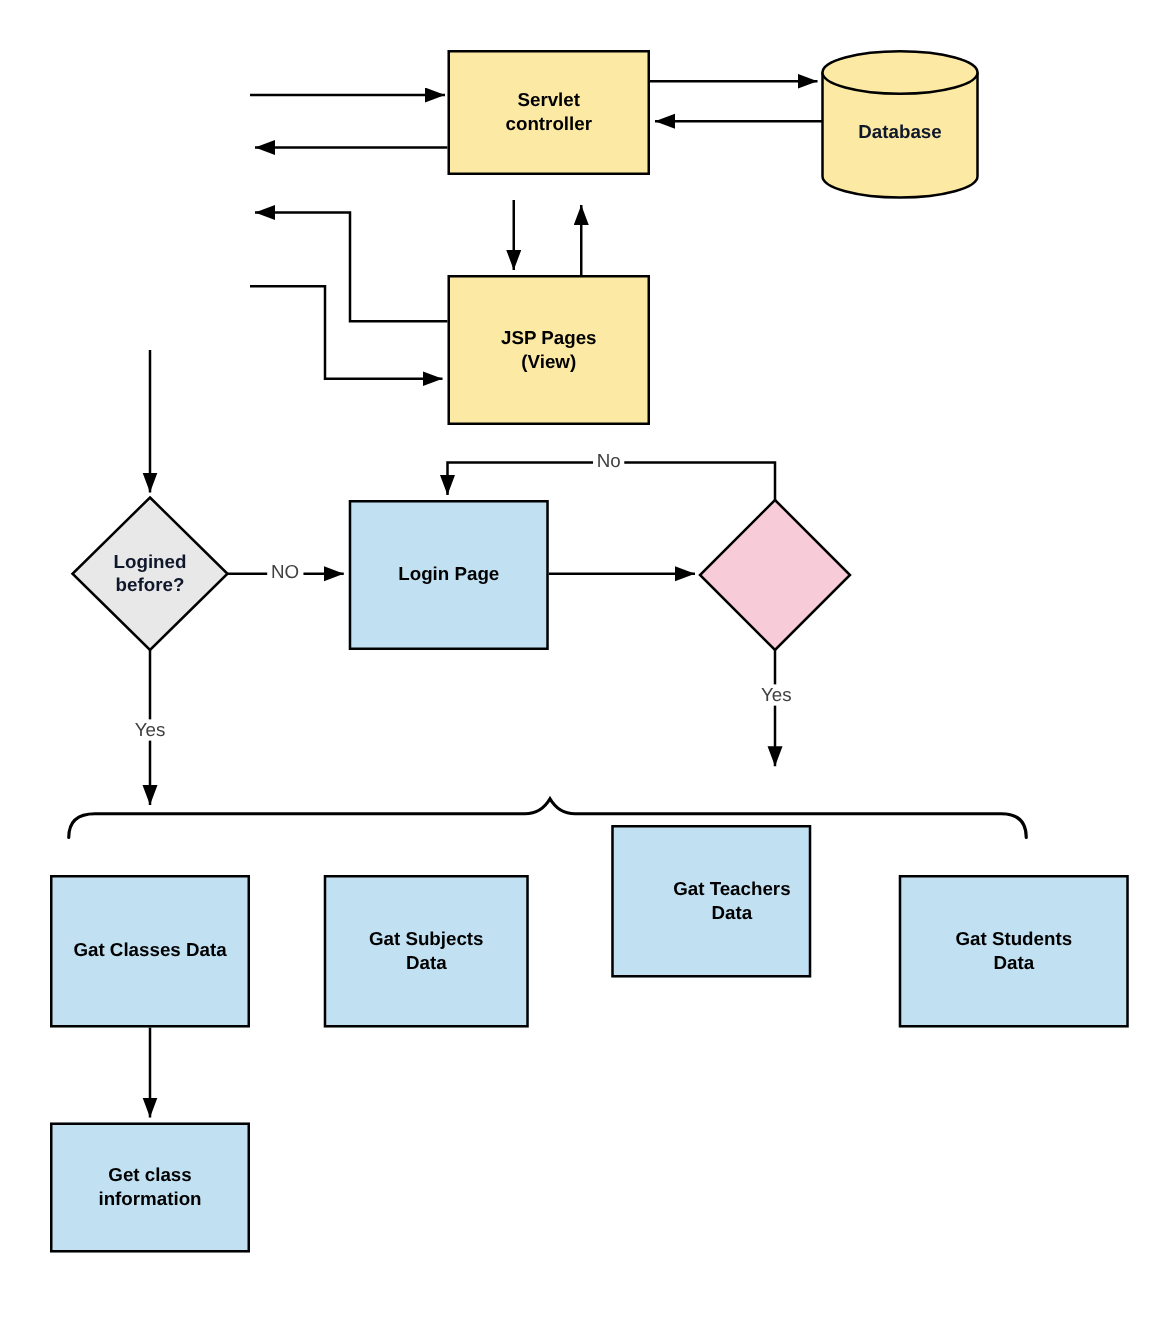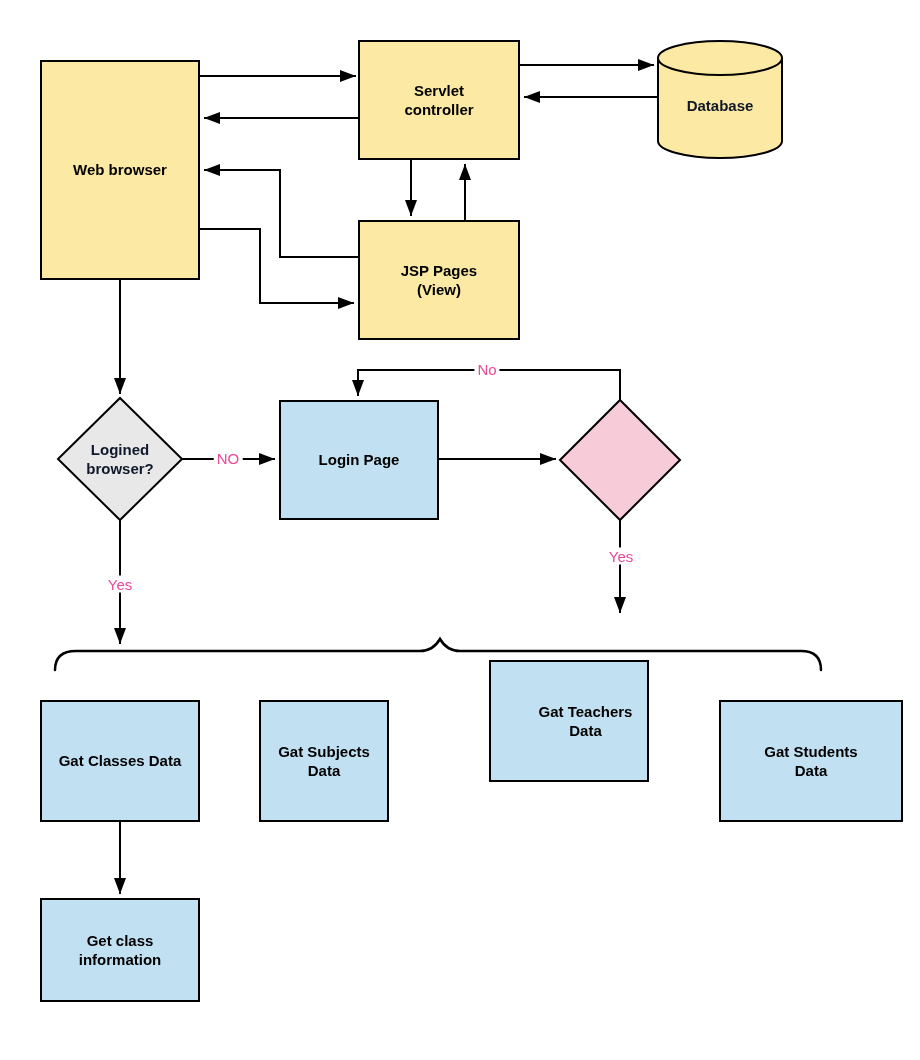--- a/index.html
+++ b/index.html
@@ -45,43 +45,42 @@
     z-index: 3;
     pointer-events: none;
   }
 
   .edge-label {
     position: absolute;
     transform: translate(-50%, -50%);
     background: #ffffff;
     padding: 0 3px;
     font-size: 15px;
-    color: #ec4899;
+    color: #404040;
     z-index: 3;
     white-space: nowrap;
   }
 </style>
 </head>
 <body>
 
 <div class="canvas">
 
-  <div class="node yellow" style="left:40px;  top:60px;  width:160px; height:220px;">Web browser</div>
 
-  <div class="node yellow" style="left:358px; top:40px;  width:162px; height:120px;">Servlet
+  <div class="node yellow" style="left:358px; top:40px;  width:162px; height:100px;">Servlet
 controller</div>
 
   <div class="node blue" style="left:279px; top:400px; width:160px; height:120px;">Login Page</div>
 
   <div class="node yellow" style="left:358px; top:220px; width:162px; height:120px;">JSP Pages
 (View)</div>
 
   <div class="node blue" style="left:40px;  top:700px; width:160px; height:122px;">Gat Classes Data</div>
 
-  <div class="node blue" style="left:259px; top:700px; width:130px; height:122px;">Gat Subjects
+  <div class="node blue" style="left:259px; top:700px; width:164px; height:122px;">Gat Subjects
 Data</div>
 
   <div class="node blue" style="left:489px; top:660px; width:160px; height:122px;padding-left:33px;">Gat Teachers
 Data</div>
 
   <div class="node blue" style="left:719px; top:700px; width:184px; height:122px;">Gat Students
 Data</div>
 
   <div class="node blue" style="left:40px;  top:898px; width:160px; height:104px;">Get class
 information</div>
@@ -114,21 +113,21 @@
     <path d="M120,520 V644" stroke="#000" stroke-width="2" fill="none" marker-end="url(#ah)"></path>
     <path d="M620,520 V613" stroke="#000" stroke-width="2" fill="none" marker-end="url(#ah)"></path>
     <path d="M120,822 V894" stroke="#000" stroke-width="2" fill="none" marker-end="url(#ah)"></path>
 
     <path d="M55,670 Q55,651 76,651 L420,651 Q433,651 440,639 Q447,651 460,651 L801,651 Q821,651 821,670" stroke="#000" stroke-width="2.5" fill="none" stroke-linecap="round"></path>
   </svg>
 
   <div class="shape-label" style="left:658px; top:58px; width:124px; height:96px;">Database</div>
 
   <div class="shape-label" style="left:60px; top:429px; width:120px; height:60px;">Logined
-browser?</div>
+before?</div>
 
 
   <div class="edge-label" style="left:228px; top:458px;">NO</div>
 
   <div class="edge-label" style="left:487px; top:369px;">No</div>
 
   <div class="edge-label" style="left:120px; top:584px;">Yes</div>
 
   <div class="edge-label" style="left:621px; top:556px;">Yes</div>
 

